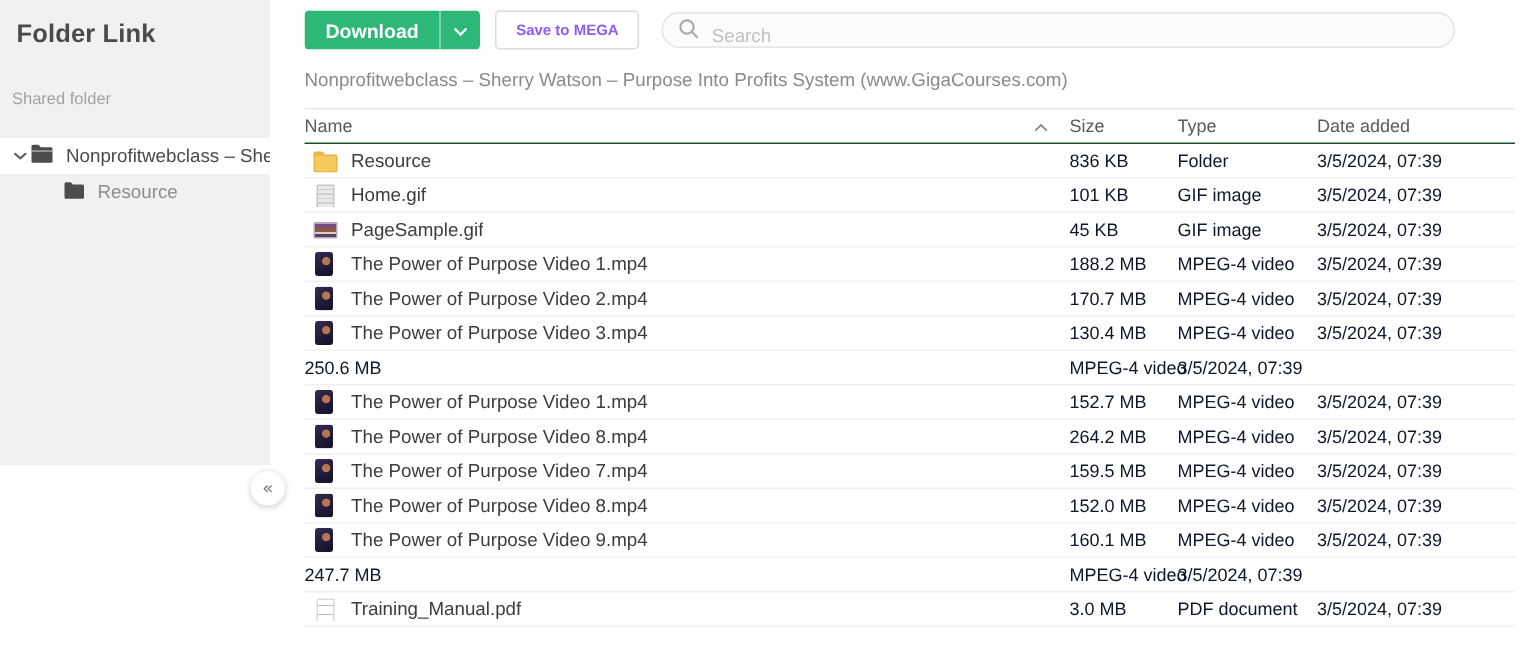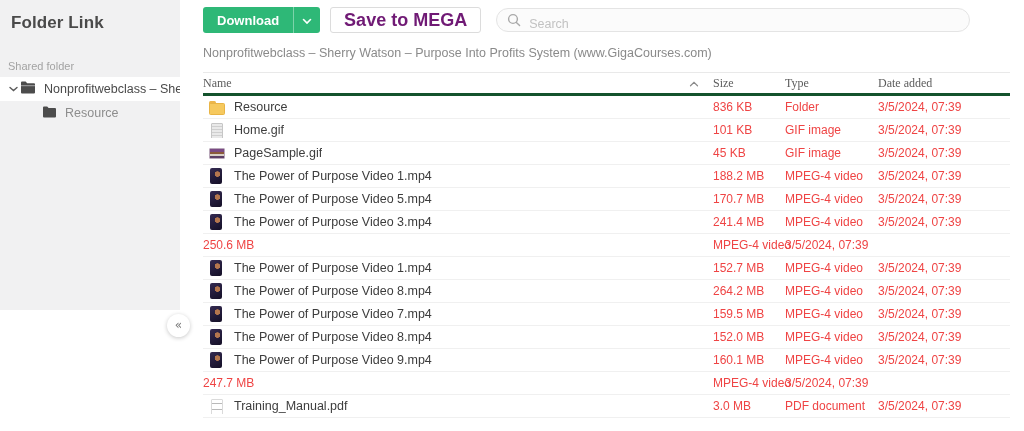--- a/index.html
+++ b/index.html
@@ -18,21 +18,21 @@
     width: 180px; min-width: 180px; height: 100%;
     background: #f1f1f2;
     position: relative;
   }
   .sidebar-title {
     font-size: 17px; font-weight: 600; color: #4a4a4a;
     padding: 13px 0 0 11px; letter-spacing: .1px;
   }
   .section-label {
     font-size: 11px; color: #a3a3a3;
-    padding: 27px 0 5px 8px;
+    padding: 27px 0 20px 8px;
   }
   .tree { display: flex; flex-direction: column; }
   .tree-item {
     display: flex; align-items: center;
     height: 24px; cursor: pointer;
     font-size: 12.5px; white-space: nowrap; overflow: hidden;
   }
   .tree-item.selected { background: #ffffff; }
   .tree-item .chev { width: 14px; margin-left: 9px; display: flex; align-items: center; }
   .tree-item .f-ic { margin: 0 8px 0 2px; flex: none; }
@@ -61,21 +61,21 @@
     font-family: inherit;
   }
   .btn-download-arrow {
     border: none; border-left: 1px solid rgba(255,255,255,.38);
     width: 27px; cursor: pointer; height: 26px;
     display: flex; align-items: center; justify-content: center;
   }
   .btn-save {
     margin-left: 10px; height: 26px; padding: 0 13px;
     background: #fff; border: 1px solid #dcdcdc; border-radius: 3px;
-    font-size: 18px; font-weight: 600; color: #701a75; cursor: pointer;
+    font-size: 10px; font-weight: 600; color: #8b5cf6; cursor: pointer;
     font-family: inherit;
   }
   .search {
     flex: 1; margin-left: 15px; margin-right: 40px;
     height: 24px; border: 1px solid #e4e4e4; border-radius: 13px;
     background: #fbfbfb; display: flex; align-items: flex-end; padding: 0 10px;
   }
   .search input {
     border: none; outline: none; background: transparent;
     font-size: 12.5px; color: #555; width: 100%; margin-left: 8px;
@@ -89,34 +89,34 @@
   }
 
   
   .table { margin-top: 12px; }
   .thead, .trow {
     display: grid;
     grid-template-columns: 1fr 72px 93px 132px;
     align-items: center;
   }
   .thead {
-    height: 24px; border-top: 1px solid #e9e9e9; border-bottom: 3px solid #14532d;
-    font-size: 12px; color: #5b5b5b; font-family: Liberation Serif, serif;
+    height: 24px; border-top: 1px solid #e9e9e9; border-bottom: 1px solid #14532d;
+    font-size: 12px; color: #5b5b5b;
   }
   .thead .name-h { display: flex; align-items: center; justify-content: space-between; padding-right: 14px; cursor: pointer; }
   .thead .col { cursor: pointer; }
   .trow {
     height: 23px; border-bottom: 1px solid #f0f0f0; cursor: pointer;
   }
   .cell-name { display: flex; align-items: center; overflow: hidden; }
   .cell-name .fname {
     font-size: 12.5px; color: #3d3d3d; margin-left: 10px;
     white-space: nowrap; overflow: hidden; text-overflow: ellipsis;
   }
-  .cell-dim { font-size: 12px; color: #ef4444; white-space: nowrap; }
+  .cell-dim { font-size: 12px; color: #0f172a; white-space: nowrap; }
 
   
   .file-icon { width: 16px; height: 16px; flex: none; margin-left: 5px; position: relative; }
   .icon-folder::before {
     content: ""; position: absolute; left: 1px; top: 2px;
     width: 7px; height: 4px; background: #edb64a; border-radius: 1.5px 1.5px 0 0;
   }
   .icon-folder::after {
     content: ""; position: absolute; left: 1px; top: 4px;
     width: 14px; height: 10px; background: #f6c95e; border-radius: 1.5px;
@@ -263,33 +263,33 @@
           <span class="fname">The Power of Purpose Video 1.mp4</span>
         </div>
         <div class="cell-dim">188.2 MB</div>
         <div class="cell-dim">MPEG-4 video</div>
         <div class="cell-dim">3/5/2024, 07:39</div>
       </div>
 
       <div class="trow">
         <div class="cell-name">
           <span class="file-icon icon-video-thumbnail"></span>
-          <span class="fname">The Power of Purpose Video 5.mp4</span>
+          <span class="fname">The Power of Purpose Video 2.mp4</span>
         </div>
         <div class="cell-dim">170.7 MB</div>
         <div class="cell-dim">MPEG-4 video</div>
         <div class="cell-dim">3/5/2024, 07:39</div>
       </div>
 
       <div class="trow">
         <div class="cell-name">
           <span class="file-icon icon-video-thumbnail"></span>
           <span class="fname">The Power of Purpose Video 3.mp4</span>
         </div>
-        <div class="cell-dim">241.4 MB</div>
+        <div class="cell-dim">130.4 MB</div>
         <div class="cell-dim">MPEG-4 video</div>
         <div class="cell-dim">3/5/2024, 07:39</div>
       </div>
 
       <div class="trow">
         <div class="cell-dim">250.6 MB</div>
         <div class="cell-dim">MPEG-4 video</div>
         <div class="cell-dim">3/5/2024, 07:39</div>
       </div>
 

